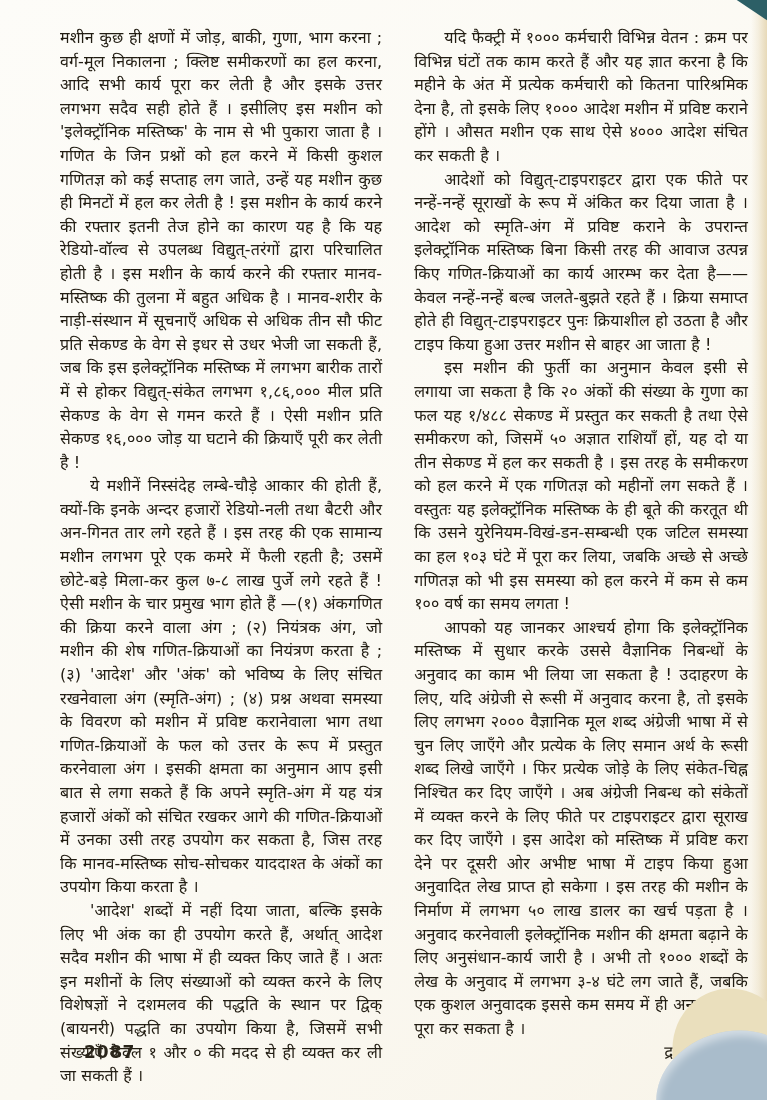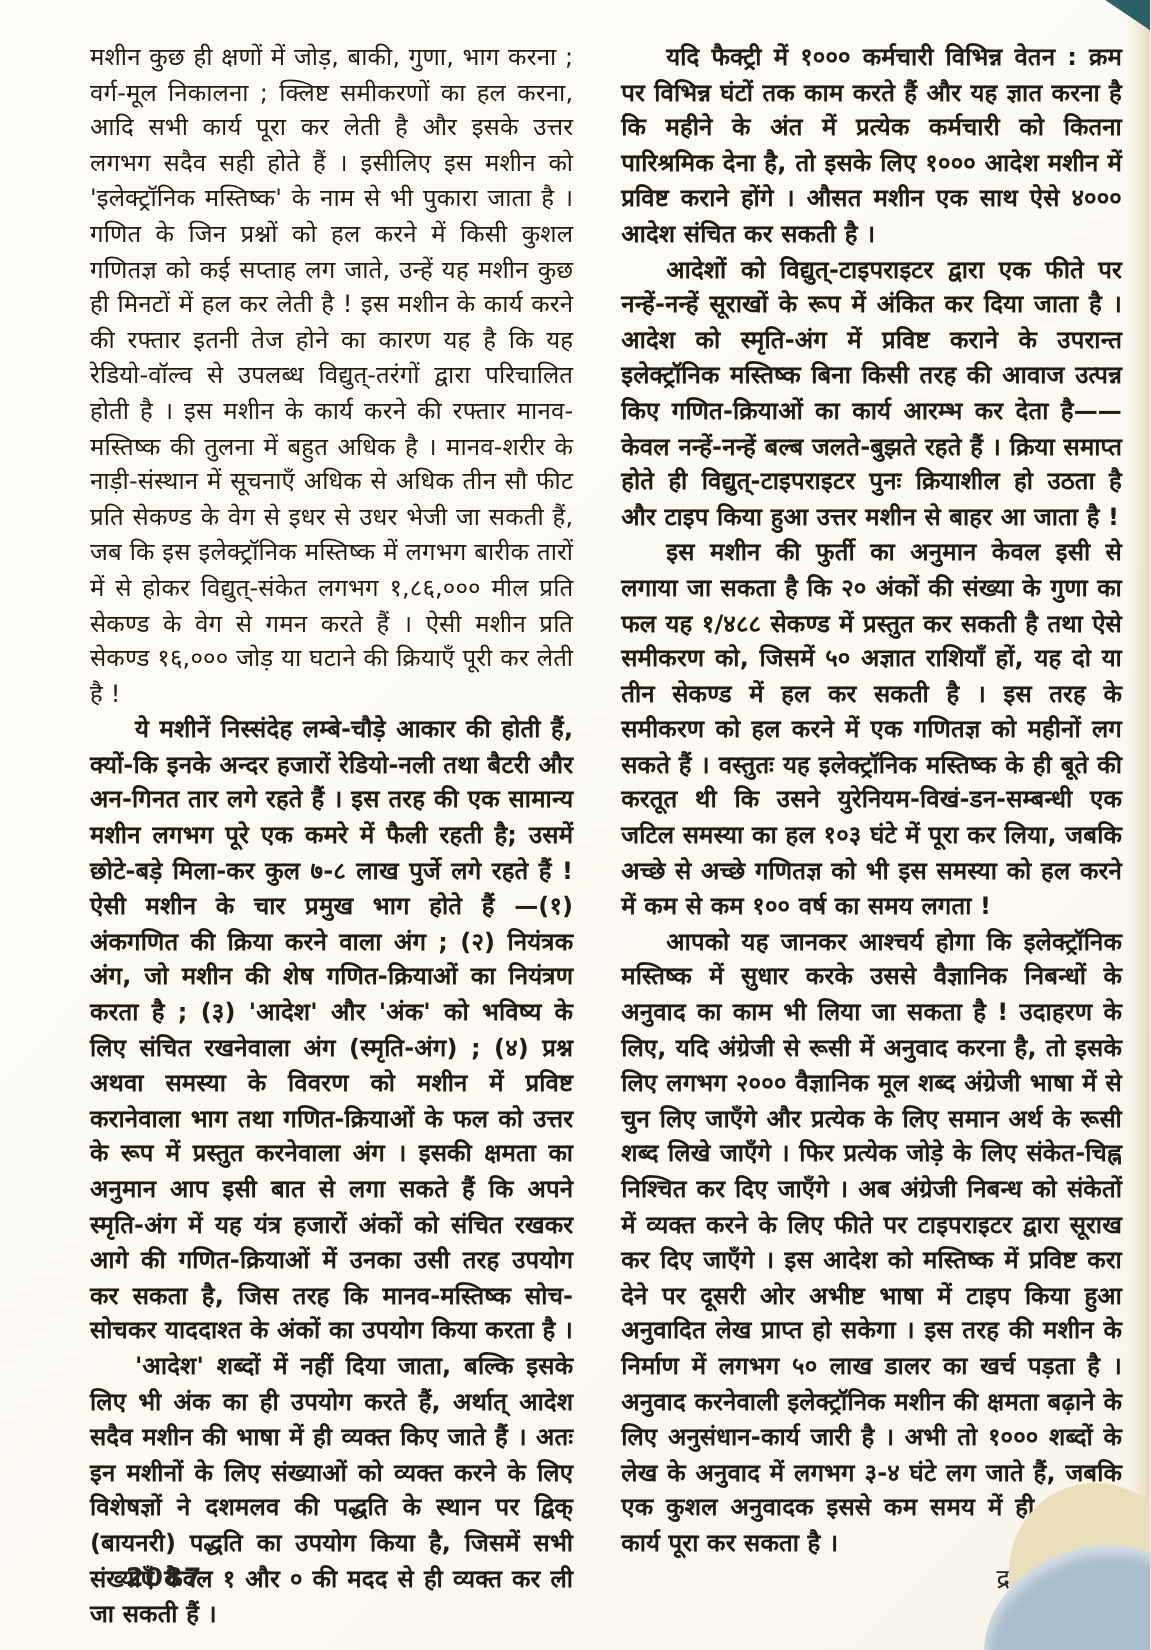--- a/index.html
+++ b/index.html
@@ -45,21 +45,21 @@
   .col{color:#211c12;}
   .col-left{width:330px;}
   .col-right{width:342px;}
   .col p{
     margin:0;
     font-size:16px;
     line-height:23.6px;
     text-align:justify;
     letter-spacing:0.1px;
   }
-  .col p.indent{text-indent:30px;font-weight:bold;}
+  .col p.indent{text-indent:30px;}
   
   .footer{
     position:absolute;left:0;right:0;top:1028px;height:60px;
   }
   .page-number{
     position:absolute;left:84px;top:14px;
     font-size:17px;color:#2a251b;font-weight:bold;letter-spacing:1px;
   }
   .watermark{
     position:absolute;left:0;right:0;top:2px;

